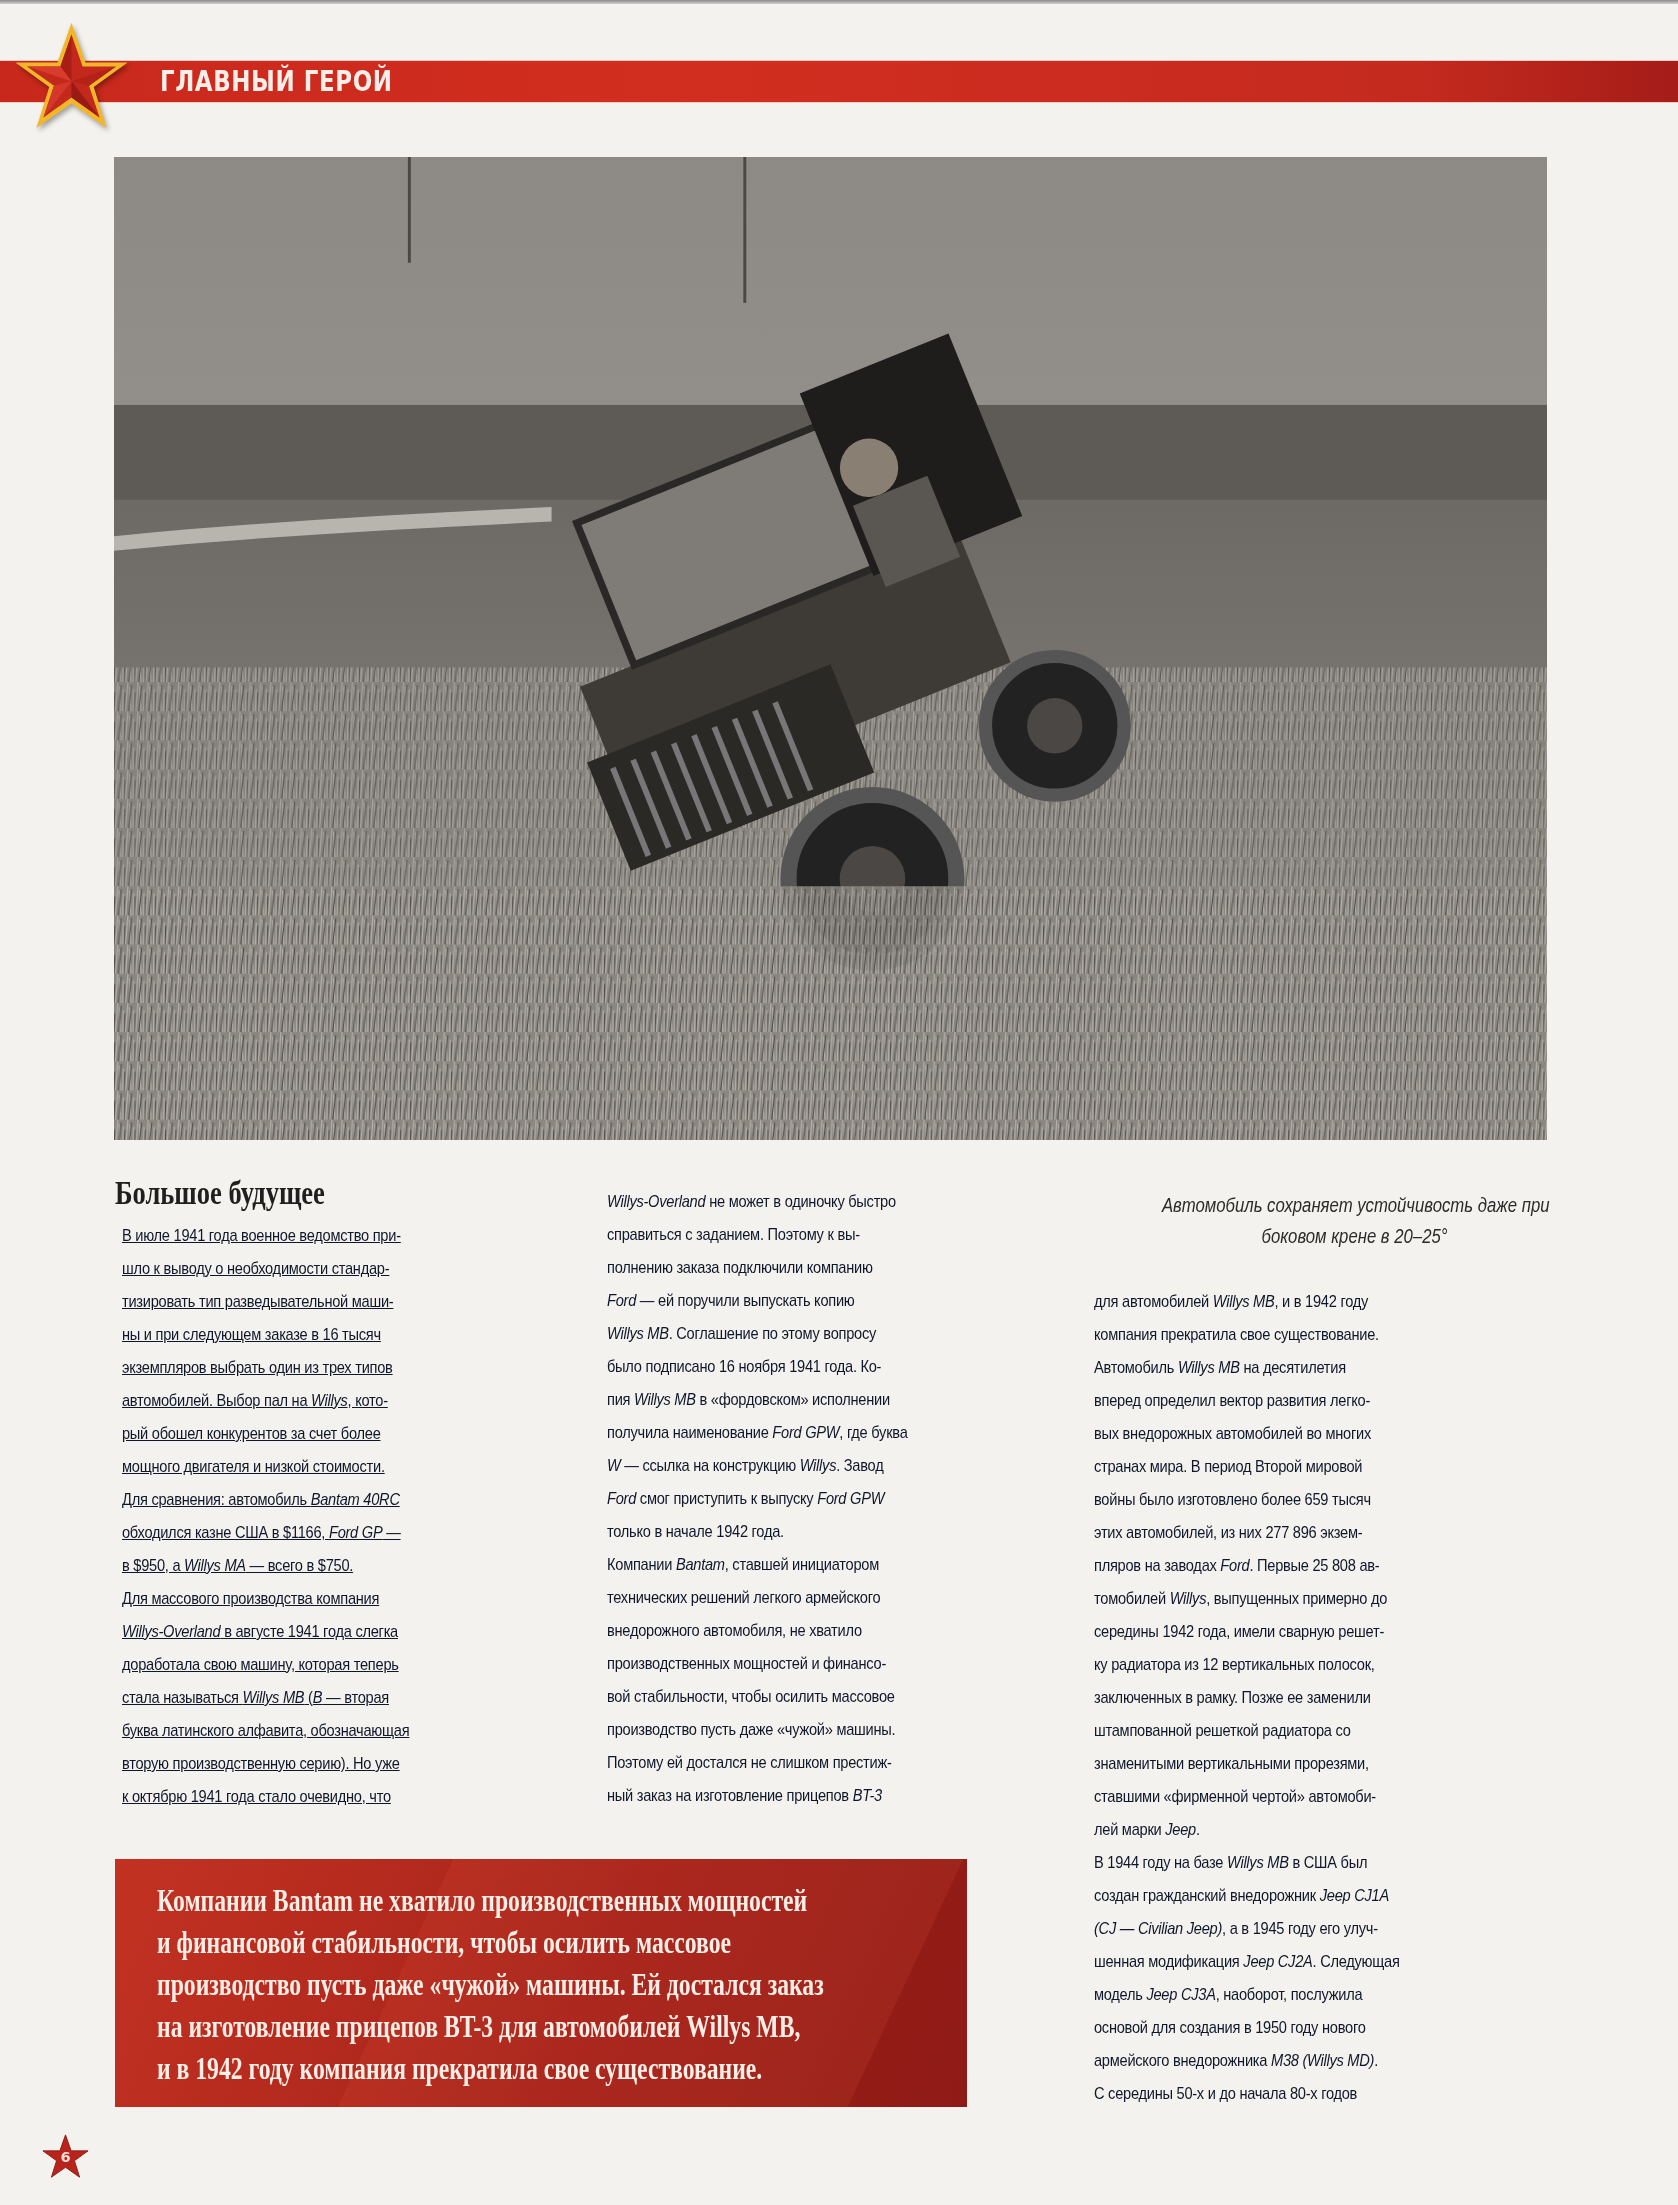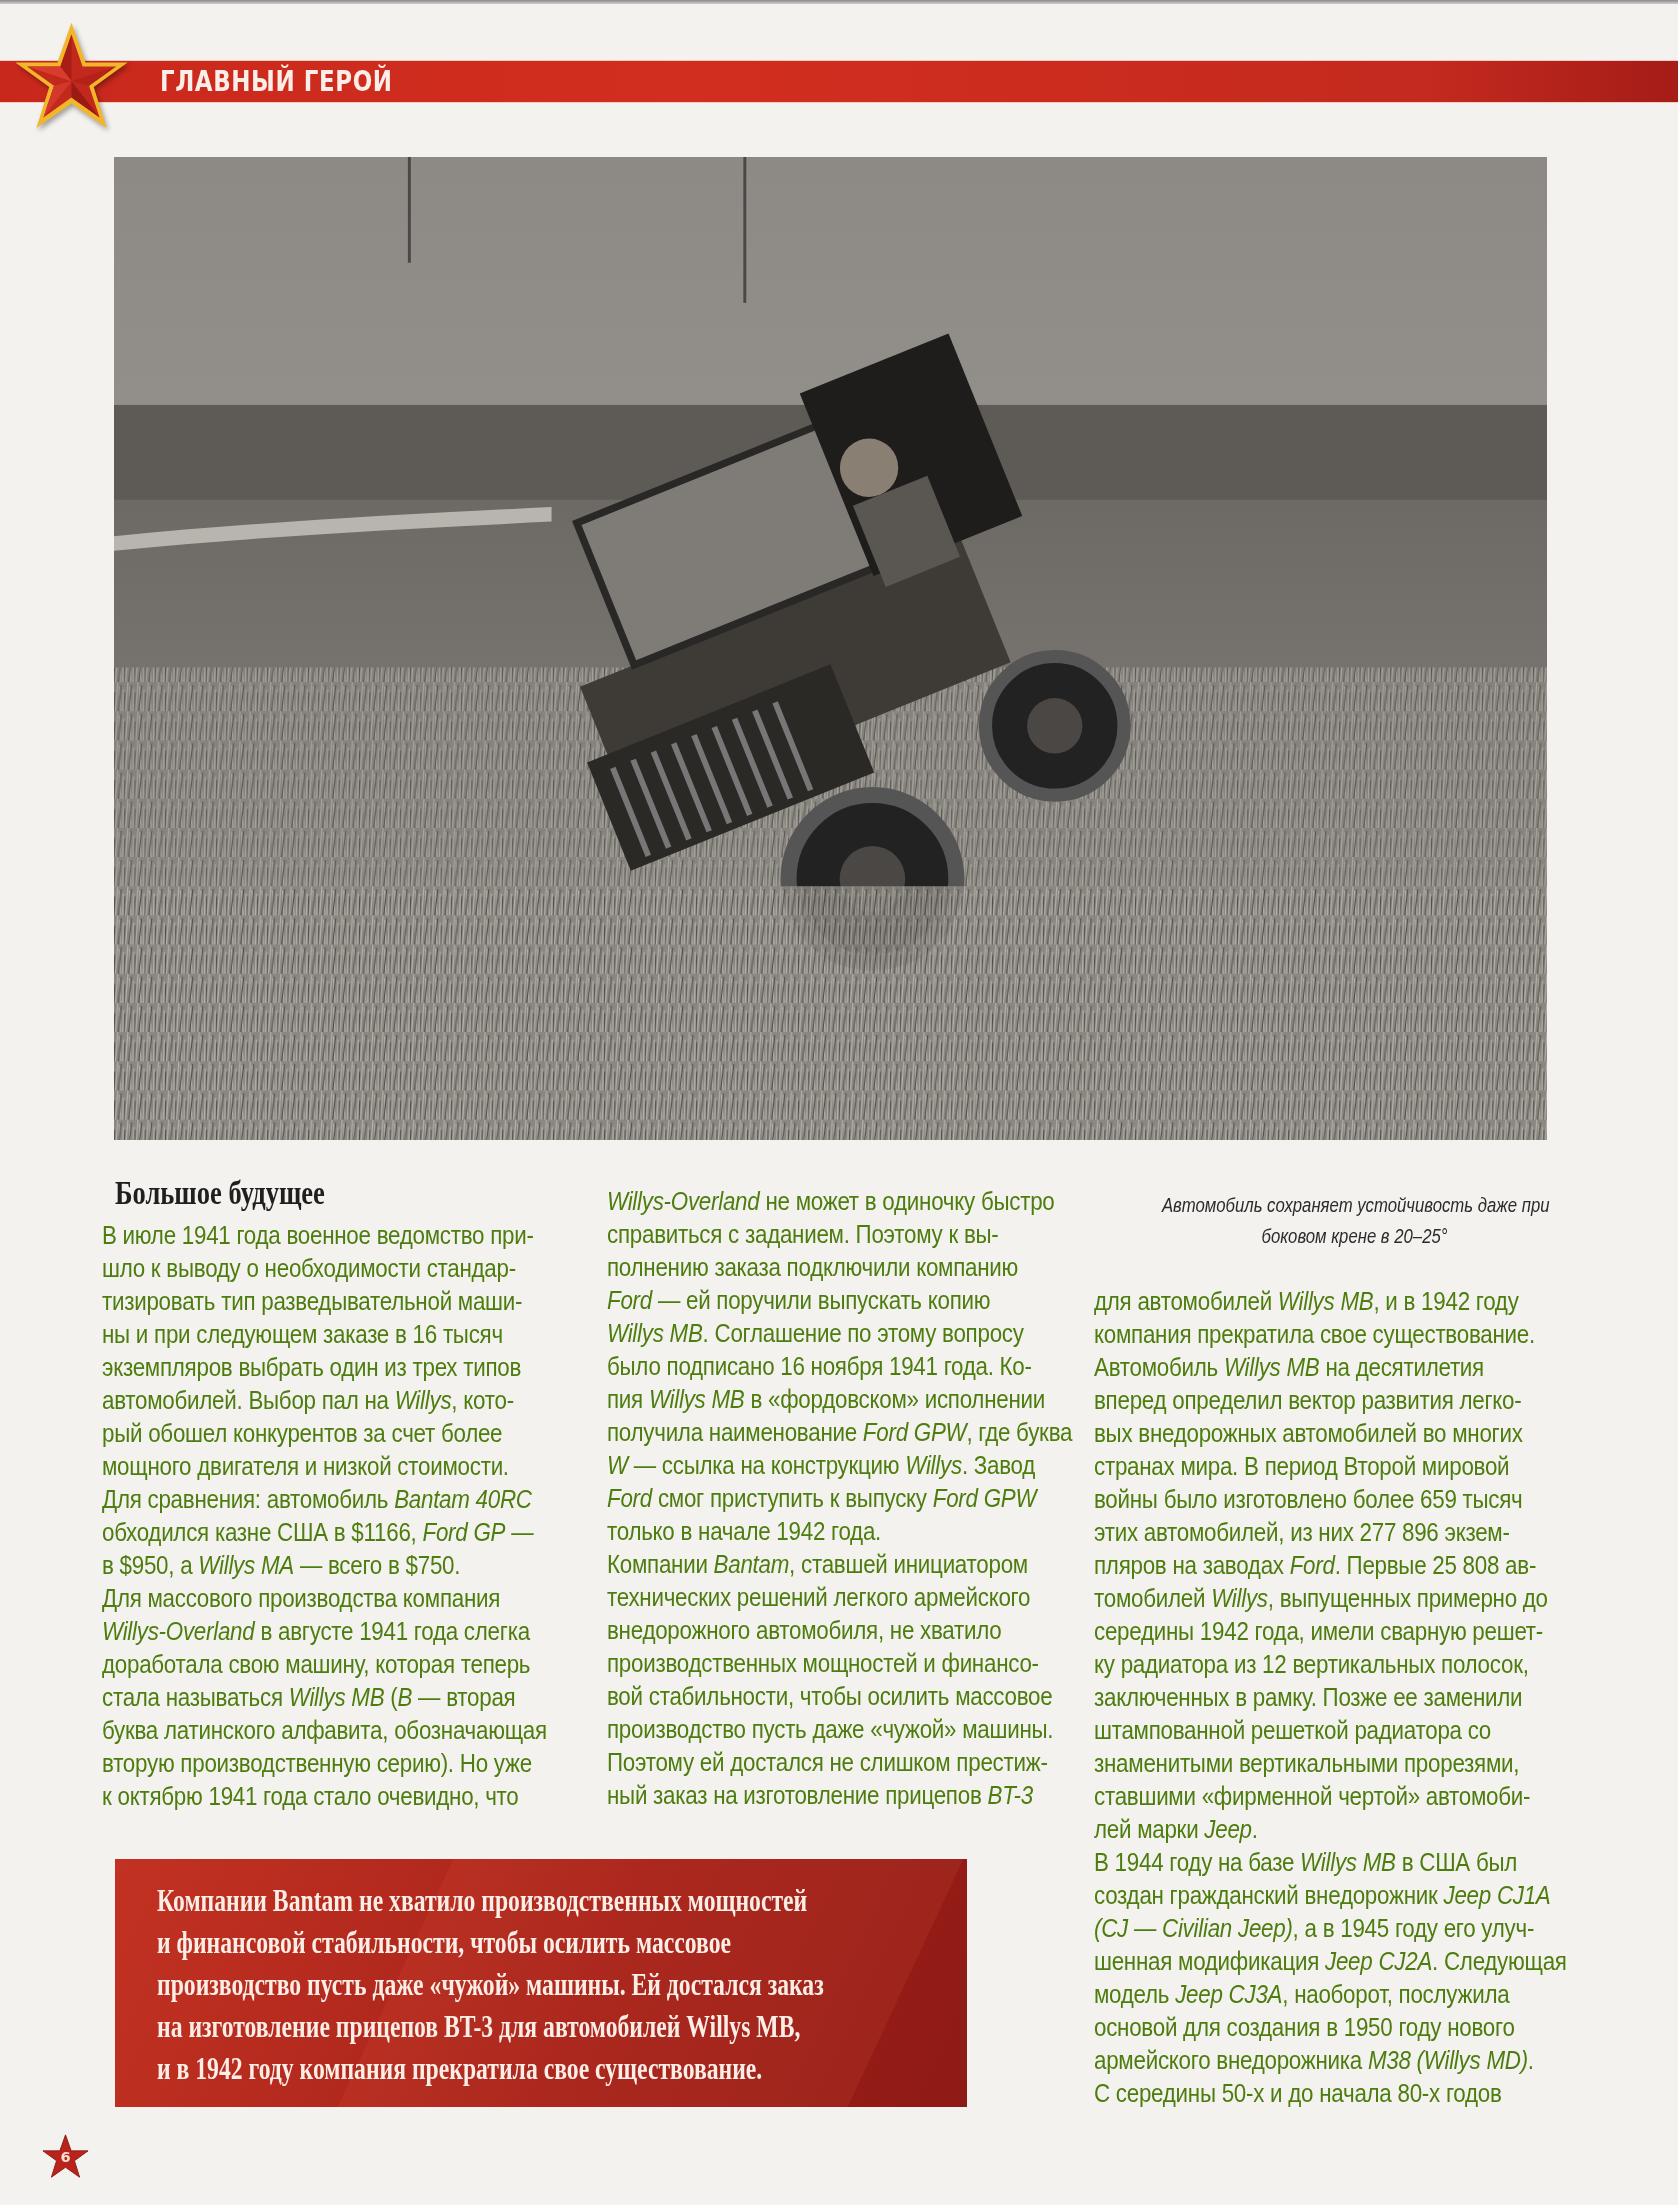--- a/index.html
+++ b/index.html
@@ -32,23 +32,23 @@
       filter: drop-shadow(2.2px 3.6px 2.9px rgba(0,0,0,0.35));
     }
     .photo {
       position: absolute; left: 114px; top: 157px; width: 1433px; height: 983px;
       overflow: hidden;
       background: #8f8c87;
     }
     .photo svg { display: block; width: 100%; height: 100%; }
 
     .col {
-      position: absolute; font-size: 26px; line-height: 33px;
+      position: absolute; font-size: 17px; line-height: 33px;
       font-family: "Liberation Sans", sans-serif;
-      color: #4d7c0f;
+      color: #0f172a;
       letter-spacing: -0.3px;
       white-space: nowrap;
     }
     .col .line { display: block; transform: scaleX(0.86); transform-origin: left center; }
     .col i, .caption i { font-style: italic; }
     .heading {
       position: absolute; left: 115px; top: 1174px;
       font-family: "Liberation Serif", "DejaVu Serif", serif;
       font-weight: bold; font-size: 34px; color: #1f1f1f;
       transform: scaleX(0.78); transform-origin: left center; white-space: nowrap;
@@ -152,21 +152,21 @@
   </svg>
 </div>
 
 <div class="caption">
   <span class="line">Автомобиль сохраняет устойчивость даже при</span>
   <span class="line">боковом крене в 20–25°</span>
 </div>
 
 <div class="heading">Большое будущее</div>
 
-<div class="col" id="col0" style="left:102px; top:1219px;">
+<div class="col" id="col0" style="left:122px; top:1219px;text-decoration:underline;">
     <span class="line">В июле 1941 года военное ведомство при-</span>
     <span class="line">шло к выводу о необходимости стандар-</span>
     <span class="line">тизировать тип разведывательной маши-</span>
     <span class="line">ны и при следующем заказе в 16 тысяч</span>
     <span class="line">экземпляров выбрать один из трех типов</span>
     <span class="line">автомобилей. Выбор пал на <i>Willys</i>, кото-</span>
     <span class="line">рый обошел конкурентов за счет более</span>
     <span class="line">мощного двигателя и низкой стоимости.</span>
     <span class="line">Для сравнения: автомобиль <i>Bantam 40RC</i></span>
     <span class="line">обходился казне США в $1166, <i>Ford GP</i> —</span>

